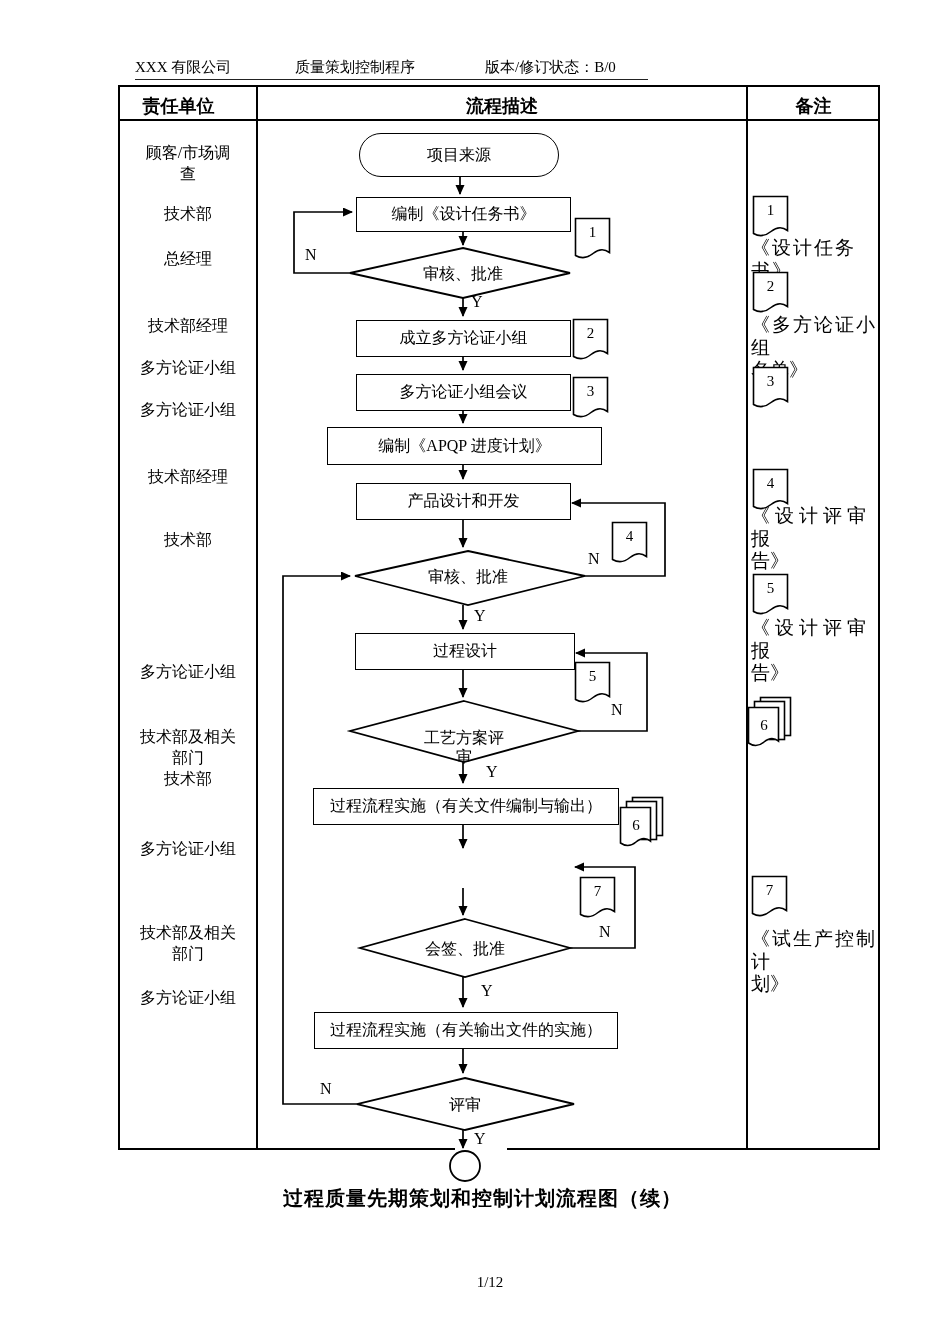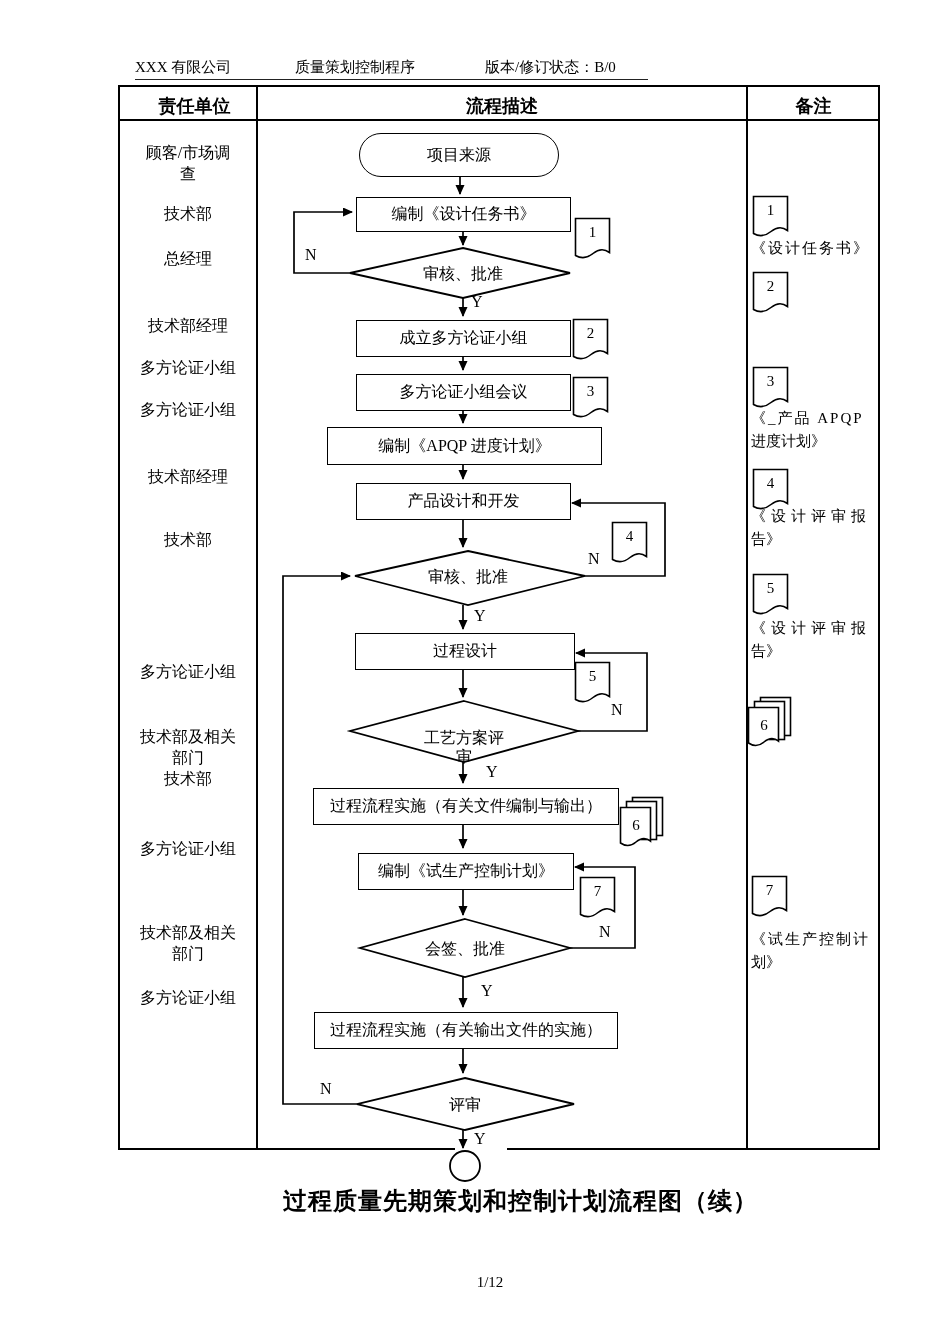--- a/index.html
+++ b/index.html
@@ -22,25 +22,25 @@
   .oval{border-radius:22px;}
   .dtext{position:absolute;text-align:center;font-size:16px;line-height:19px;z-index:5;}
   .dtext span{display:block;}
   .yn{position:absolute;font-size:16px;z-index:6;}
   
   .doc{position:absolute;width:37px;height:46px;z-index:5;}
   .doc .num{position:absolute;left:0;right:0;top:7px;text-align:center;font-size:15px;}
   .docm{position:absolute;width:46px;height:56px;z-index:5;}
   .docm .num{position:absolute;left:2px;width:30px;top:21px;text-align:center;font-size:15px;}
   
-  .ntext{position:absolute;left:751px;width:128px;font-size:15px;line-height:22.5px;}
+  .ntext{position:absolute;left:751px;width:128px;font-size:19px;line-height:22.5px;}
   .ntext span{display:block;}
   .sp2{letter-spacing:2px;}
   .sp5{letter-spacing:5px;}
-  #caption{position:absolute;left:283px;top:1185px;font-size:24px;font-weight:bold;letter-spacing:1px;white-space:nowrap;}
+  #caption{position:absolute;left:283px;top:1185px;font-size:20px;font-weight:bold;letter-spacing:1px;white-space:nowrap;}
   #pagenum{position:absolute;left:430px;top:1274px;width:120px;text-align:center;font-size:15px;}
   #flowsvg{position:absolute;left:0;top:0;z-index:3;pointer-events:none;}
   #gap-patch{position:absolute;left:455px;top:1145px;width:52px;height:10px;background:#fff;z-index:2;}
 </style>
 </head>
 <body>
 
 <div id="page">
 
   <div id="hdr">
@@ -51,21 +51,21 @@
 
   <div class="tline" style="left:118px;top:85px;width:762px;height:2px"></div>
   <div class="tline" style="left:118px;top:1148px;width:762px;height:2px"></div>
   <div class="tline" style="left:118px;top:85px;width:2px;height:1065px"></div>
   <div class="tline" style="left:878px;top:85px;width:2px;height:1065px"></div>
   <div class="tline" style="left:118px;top:119px;width:762px;height:2px"></div>
   <div class="tline" style="left:256px;top:85px;width:2px;height:1065px"></div>
   <div class="tline" style="left:746px;top:85px;width:2px;height:1065px"></div>
   <div id="gap-patch"></div>
 
-  <div class="thead" style="left:134px;width:121px">责任单位</div>
+  <div class="thead" style="left:118px;width:121px">责任单位</div>
   <div class="thead" style="left:257px;width:490px">流程描述</div>
   <div class="thead" style="left:747px;width:133px">备注</div>
 
   <div class="resp" style="top:142px">
       <span>顾客/市场调</span>
       <span>查</span>
     </div>
   <div class="resp" style="top:203px">
       <span>技术部</span>
     </div>
@@ -145,21 +145,20 @@
   </svg>
 
   <div class="fnode oval" style="left:359px;top:133px;width:198px;height:42px">项目来源</div>
   <div class="fnode" style="left:356px;top:197px;width:213px;height:33px">编制《设计任务书》</div>
   <div class="fnode" style="left:356px;top:320px;width:213px;height:35px">成立多方论证小组</div>
   <div class="fnode" style="left:356px;top:374px;width:213px;height:35px">多方论证小组会议</div>
   <div class="fnode" style="left:327px;top:427px;width:273px;height:36px">编制《APQP 进度计划》</div>
   <div class="fnode" style="left:356px;top:483px;width:213px;height:35px">产品设计和开发</div>
   <div class="fnode" style="left:355px;top:633px;width:218px;height:35px">过程设计</div>
   <div class="fnode" style="left:313px;top:788px;width:304px;height:35px">过程流程实施（有关文件编制与输出）</div>
-  <div class="fnode" style="left:358px;top:853px;width:214px;height:35px">编制《试生产控制计划》</div>
   <div class="fnode" style="left:314px;top:1012px;width:302px;height:35px">过程流程实施（有关输出文件的实施）</div>
 
   <div class="dtext" style="left:373px;top:264px;width:180px">审核、批准</div>
   <div class="dtext" style="left:378px;top:567px;width:180px">审核、批准</div>
   <div class="dtext" style="left:374px;top:728px;width:180px">
       <span>工艺方案评</span>
       <span>审</span>
     </div>
   <div class="dtext" style="left:375px;top:939px;width:180px">会签、批准</div>
   <div class="dtext" style="left:375px;top:1095px;width:180px">评审</div>
@@ -229,31 +228,31 @@
   <div class="ntext" style="top:237px">
       <span class="sp2">《设计任务书》</span>
     </div>
 
   <div class="doc" style="left:752px;top:271px">
     <svg width="37" height="46">
         <path d="M1.5,1.5 H35.5 V35.5 Q27.5,29.5 19,36.5 Q10.5,43.5 1.5,38.5 Z" fill="#fff" stroke="#000" stroke-width="1.6"></path>
       </svg>
     <span class="num">2</span>
   </div>
+  <div class="ntext" style="top:314px">
+      <span class="sp2">《多方论证小组</span>
+      <span>名单》</span>
+    </div>
 
   <div class="doc" style="left:752px;top:366px">
     <svg width="37" height="46">
         <path d="M1.5,1.5 H35.5 V35.5 Q27.5,29.5 19,36.5 Q10.5,43.5 1.5,38.5 Z" fill="#fff" stroke="#000" stroke-width="1.6"></path>
       </svg>
     <span class="num">3</span>
   </div>
-  <div class="ntext" style="top:407px">
-      <span class="sp2">《_产品 APQP</span>
-      <span>进度计划》</span>
-    </div>
 
   <div class="doc" style="left:752px;top:468px">
     <svg width="37" height="46">
         <path d="M1.5,1.5 H35.5 V35.5 Q27.5,29.5 19,36.5 Q10.5,43.5 1.5,38.5 Z" fill="#fff" stroke="#000" stroke-width="1.6"></path>
       </svg>
     <span class="num">4</span>
   </div>
   <div class="ntext" style="top:505px">
       <span class="sp5">《设计评审报</span>
       <span>告》</span>

